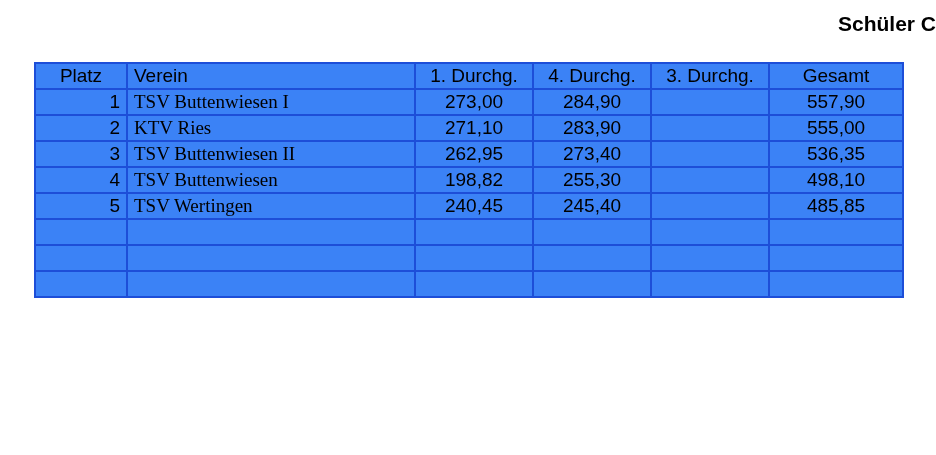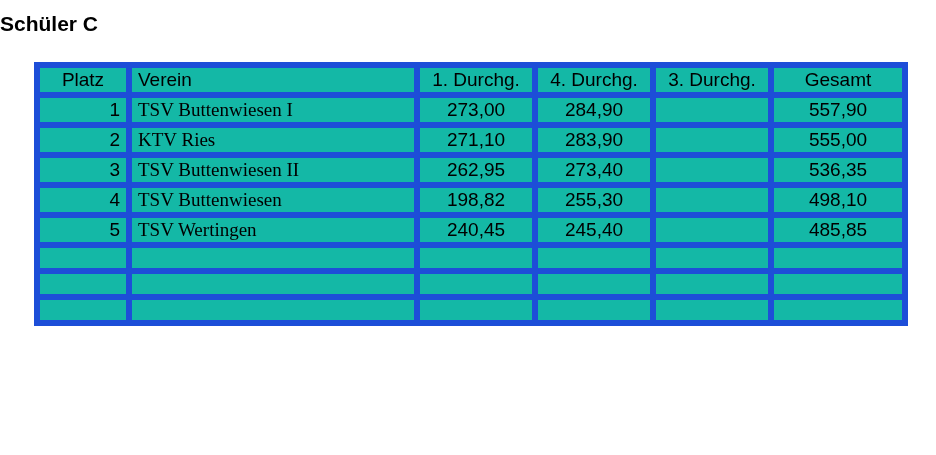--- a/index.html
+++ b/index.html
@@ -28,43 +28,43 @@
     margin-top: 26px;
   }
   .title-sub {
     text-align: center;
     font-size: 40px;
     font-weight: bold;
     margin-top: 26px;
     letter-spacing: 0px;
   }
   .title-cat {
-    text-align: left;
+    text-align: right;
     font-size: 21px;
     font-weight: bold;
     margin-top: 12px;
   }
   .table-wrap {
     margin-top: 26px;
     padding-left: 34px;
     padding-right: 34px;
   }
   table.results {
     border-collapse: collapse;
     width: 868px;
     table-layout: fixed;
   }
   table.results td, table.results th {
-    border: 6px solid #1d4ed8;
+    border: 2px solid #1d4ed8;
     height: 26px;
     font-size: 19px;
     font-weight: normal;
     padding: 0 6px;
     box-sizing: border-box;
-    background: #14b8a6;
+    background: #3b82f6;
     line-height: 24px;
     white-space: nowrap;
     overflow: hidden;
   }
   .col-platz { width: 92px; }
   .col-verein { width: 288px; }
   .col-d1 { width: 118px; }
   .col-d2 { width: 118px; }
   .col-d3 { width: 118px; }
   .col-ges { width: 134px; }

